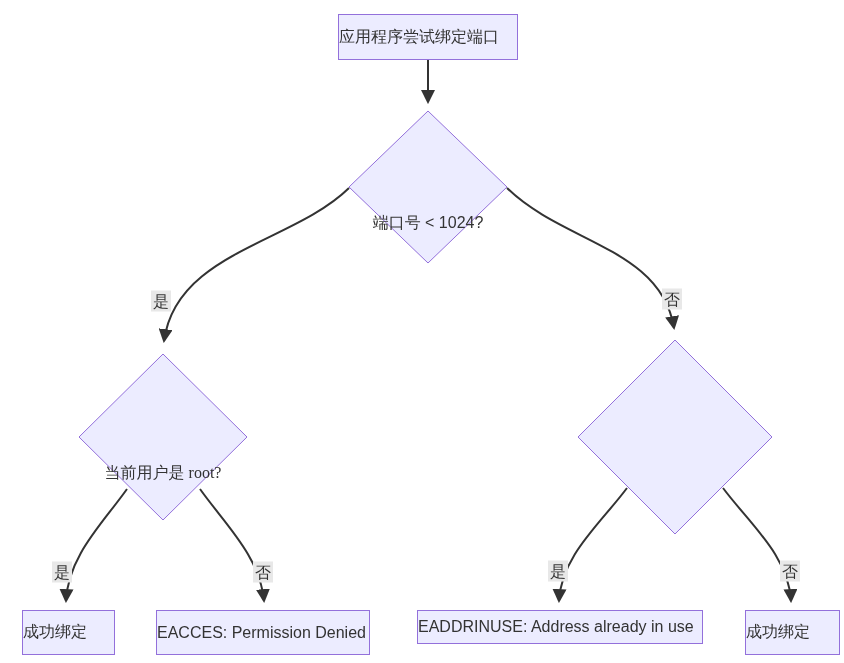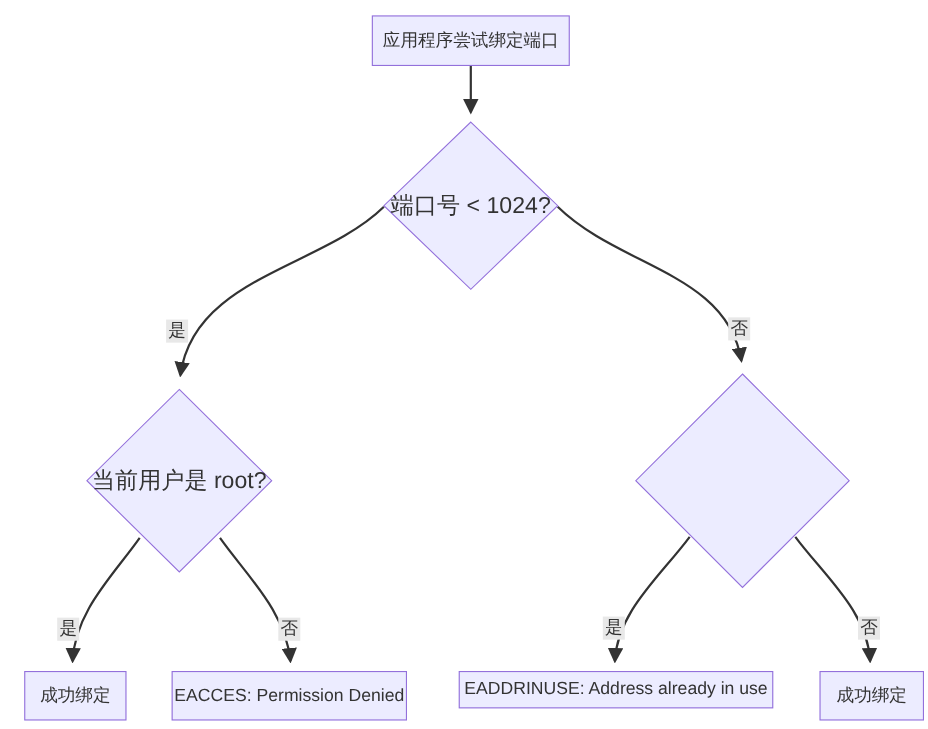--- a/index.html
+++ b/index.html
@@ -25,52 +25,53 @@
   .diamond {
     fill: var(--node-fill, #ECECFF);
     stroke: var(--node-border, #9370DB);
     stroke-width: 1;
   }
   .node {
     position: absolute;
     box-sizing: border-box;
     display: flex;
     align-items: center;
-    justify-content: center;
+    justify-content: flex-start;
     background: var(--node-fill, #ECECFF);
     border: 1px solid var(--node-border, #9370DB);
     color: var(--text-color, #333333);
     font-size: 16px;
     white-space: nowrap;
   }
   .diamond-label {
     position: absolute;
     transform: translate(-50%, -50%);
     color: var(--text-color, #333333);
-    font-size: 21px;
+    font-size: 16px;
     white-space: nowrap;
+    margin-top: 36px;
   }
   .edge-label {
     position: absolute;
     transform: translate(-50%, -50%);
     background: var(--edge-label-bg, #e8e8e8);
     color: var(--text-color, #333333);
     font-size: 16px;
     line-height: 19px;
     padding: 1px 2px;
     white-space: nowrap;
   }
   
   .n-start   { left: 338px; top: 14px;  width: 180px; height: 46px; }
   .n-b1      { left: 22px;  top: 610px; width: 93px;  height: 45px; }
   .n-b2      { left: 156px; top: 610px; width: 214px; height: 45px; }
   .n-b3      { left: 417px; top: 610px; width: 286px; height: 34px; }
   .n-b4      { left: 745px; top: 610px; width: 95px;  height: 45px; }
   .dl-port     { left: 428px; top: 187px; }
-  .dl-root     { left: 163px; top: 437px; }
+  .dl-root     { left: 163px; top: 437px; font-family: Liberation Serif, serif; }
   .dl-occupied { left: 675px; top: 437px; }
   .el-port-yes     { left: 161px; top: 301px; }
   .el-port-no      { left: 672px; top: 299px; }
   .el-root-yes     { left: 62px;  top: 572px; }
   .el-root-no      { left: 263px; top: 572px; }
   .el-occupied-yes { left: 558px; top: 571px; }
   .el-occupied-no  { left: 790px; top: 571px; }
 </style>
 </head>
 <body>

